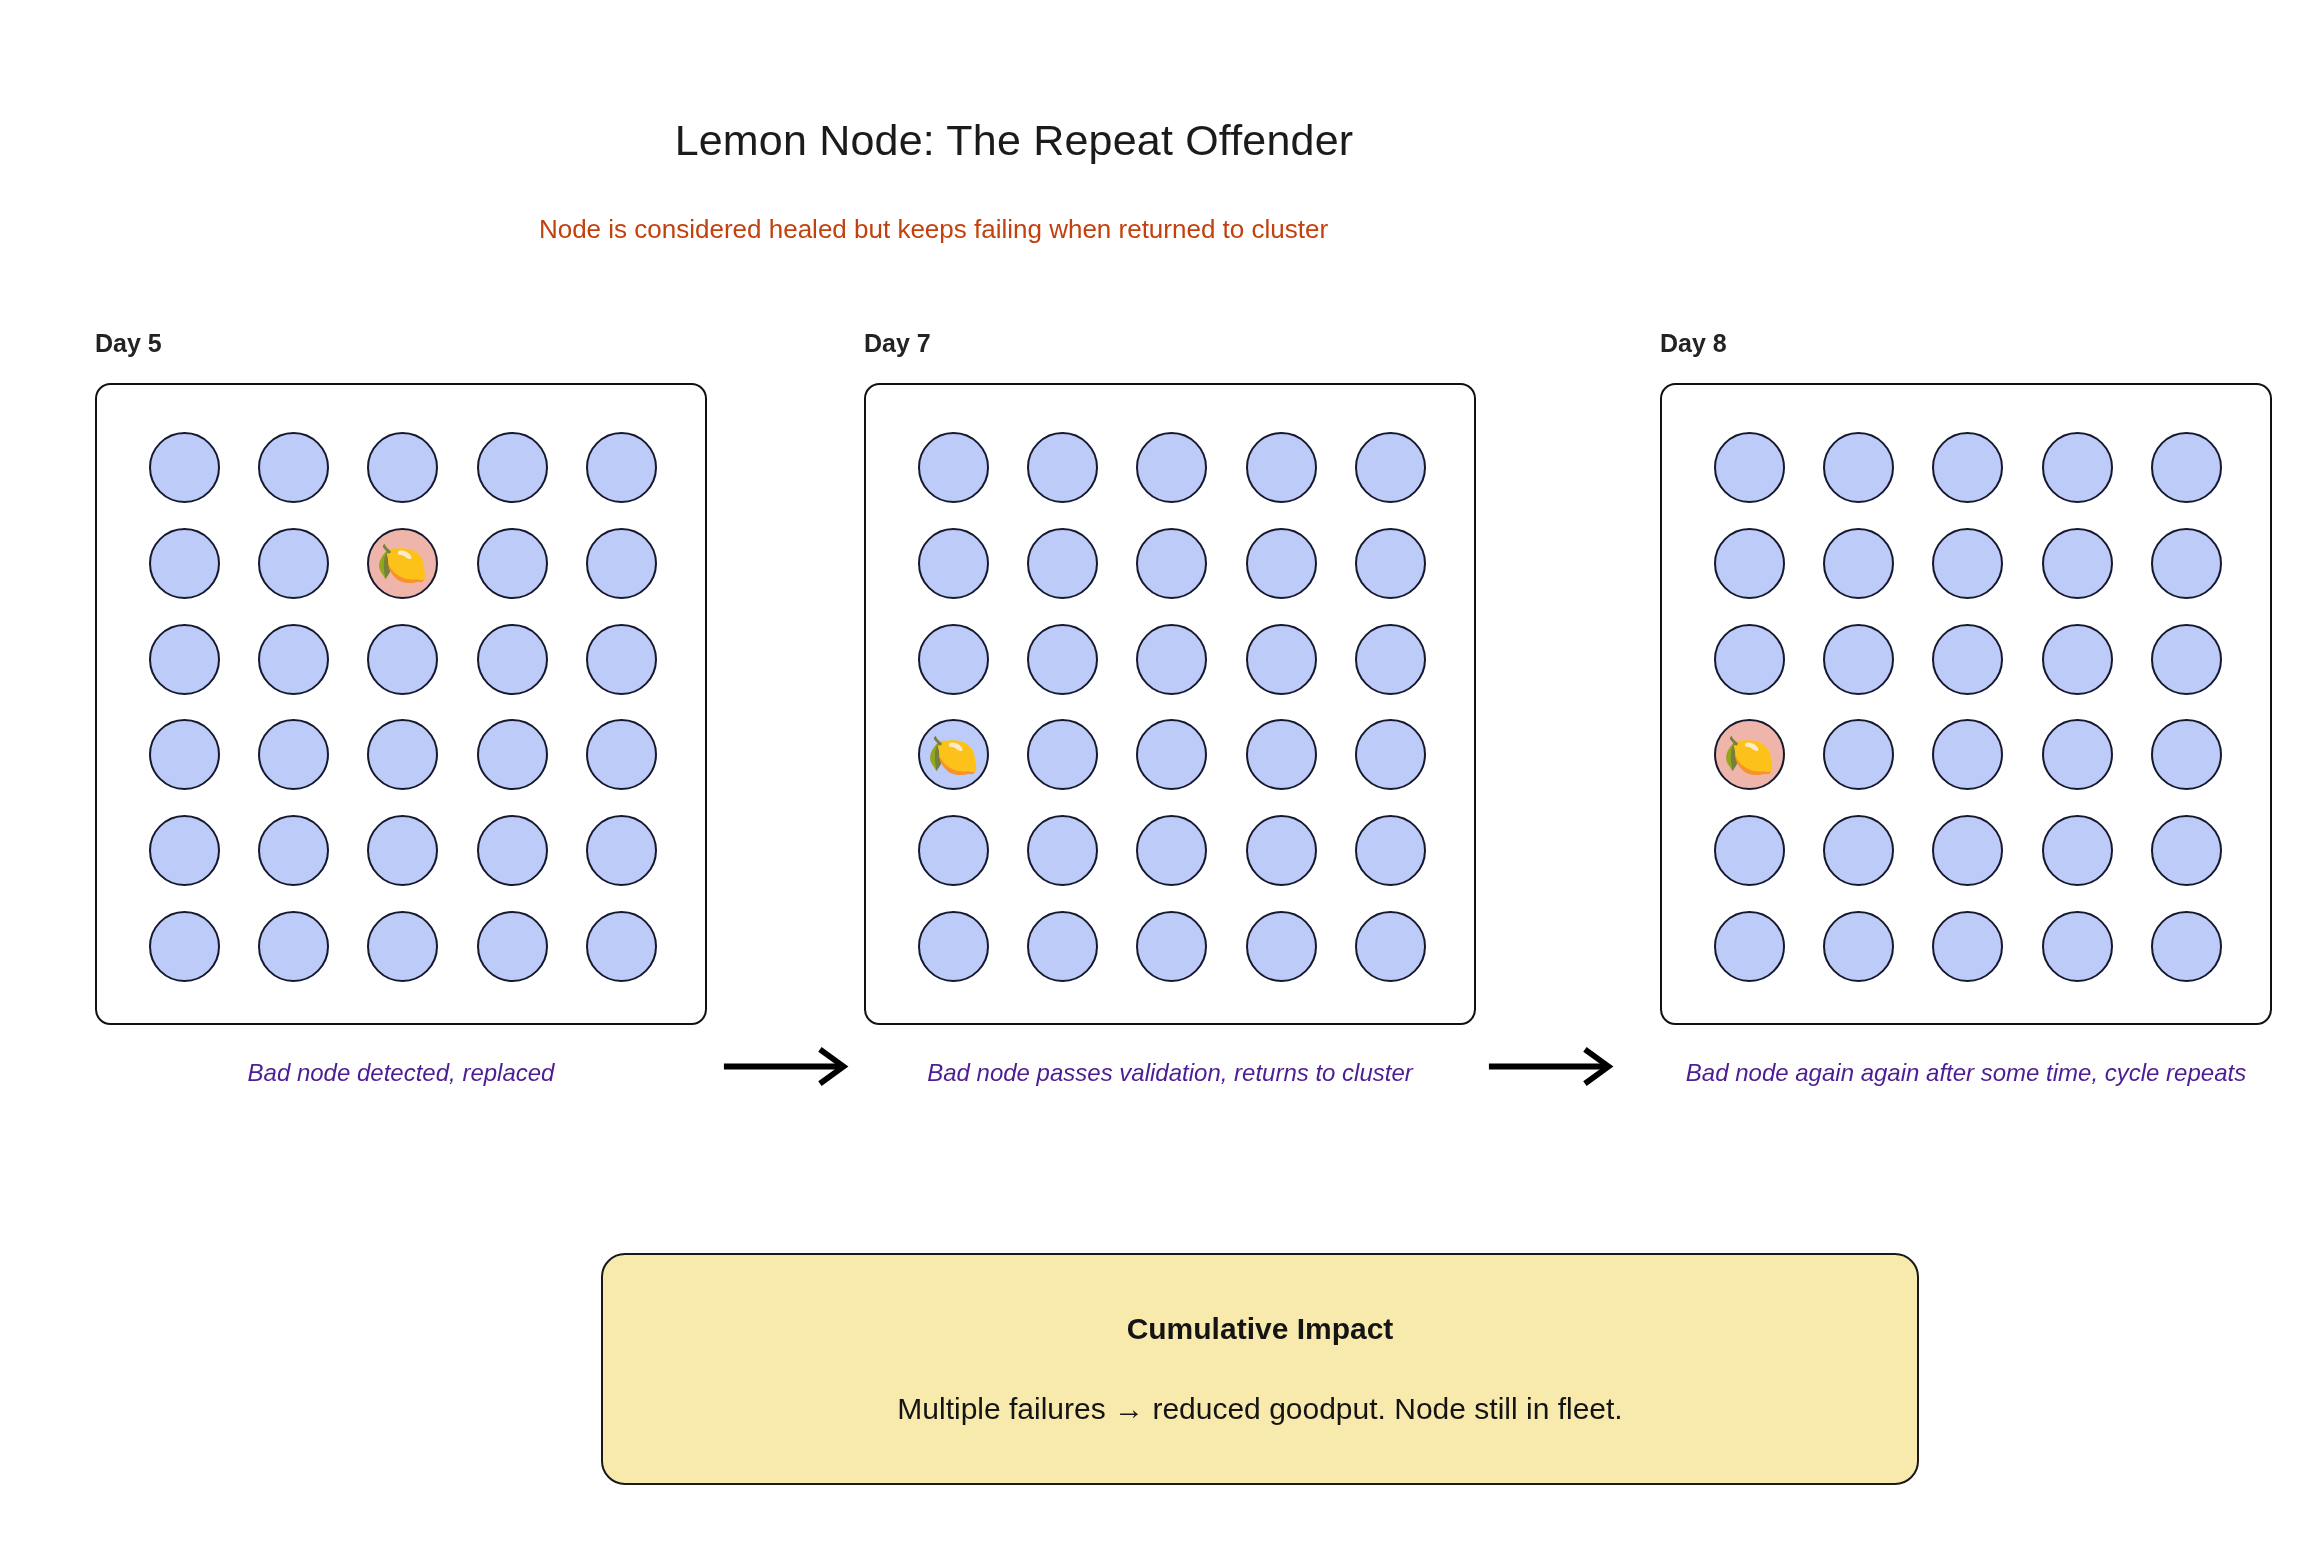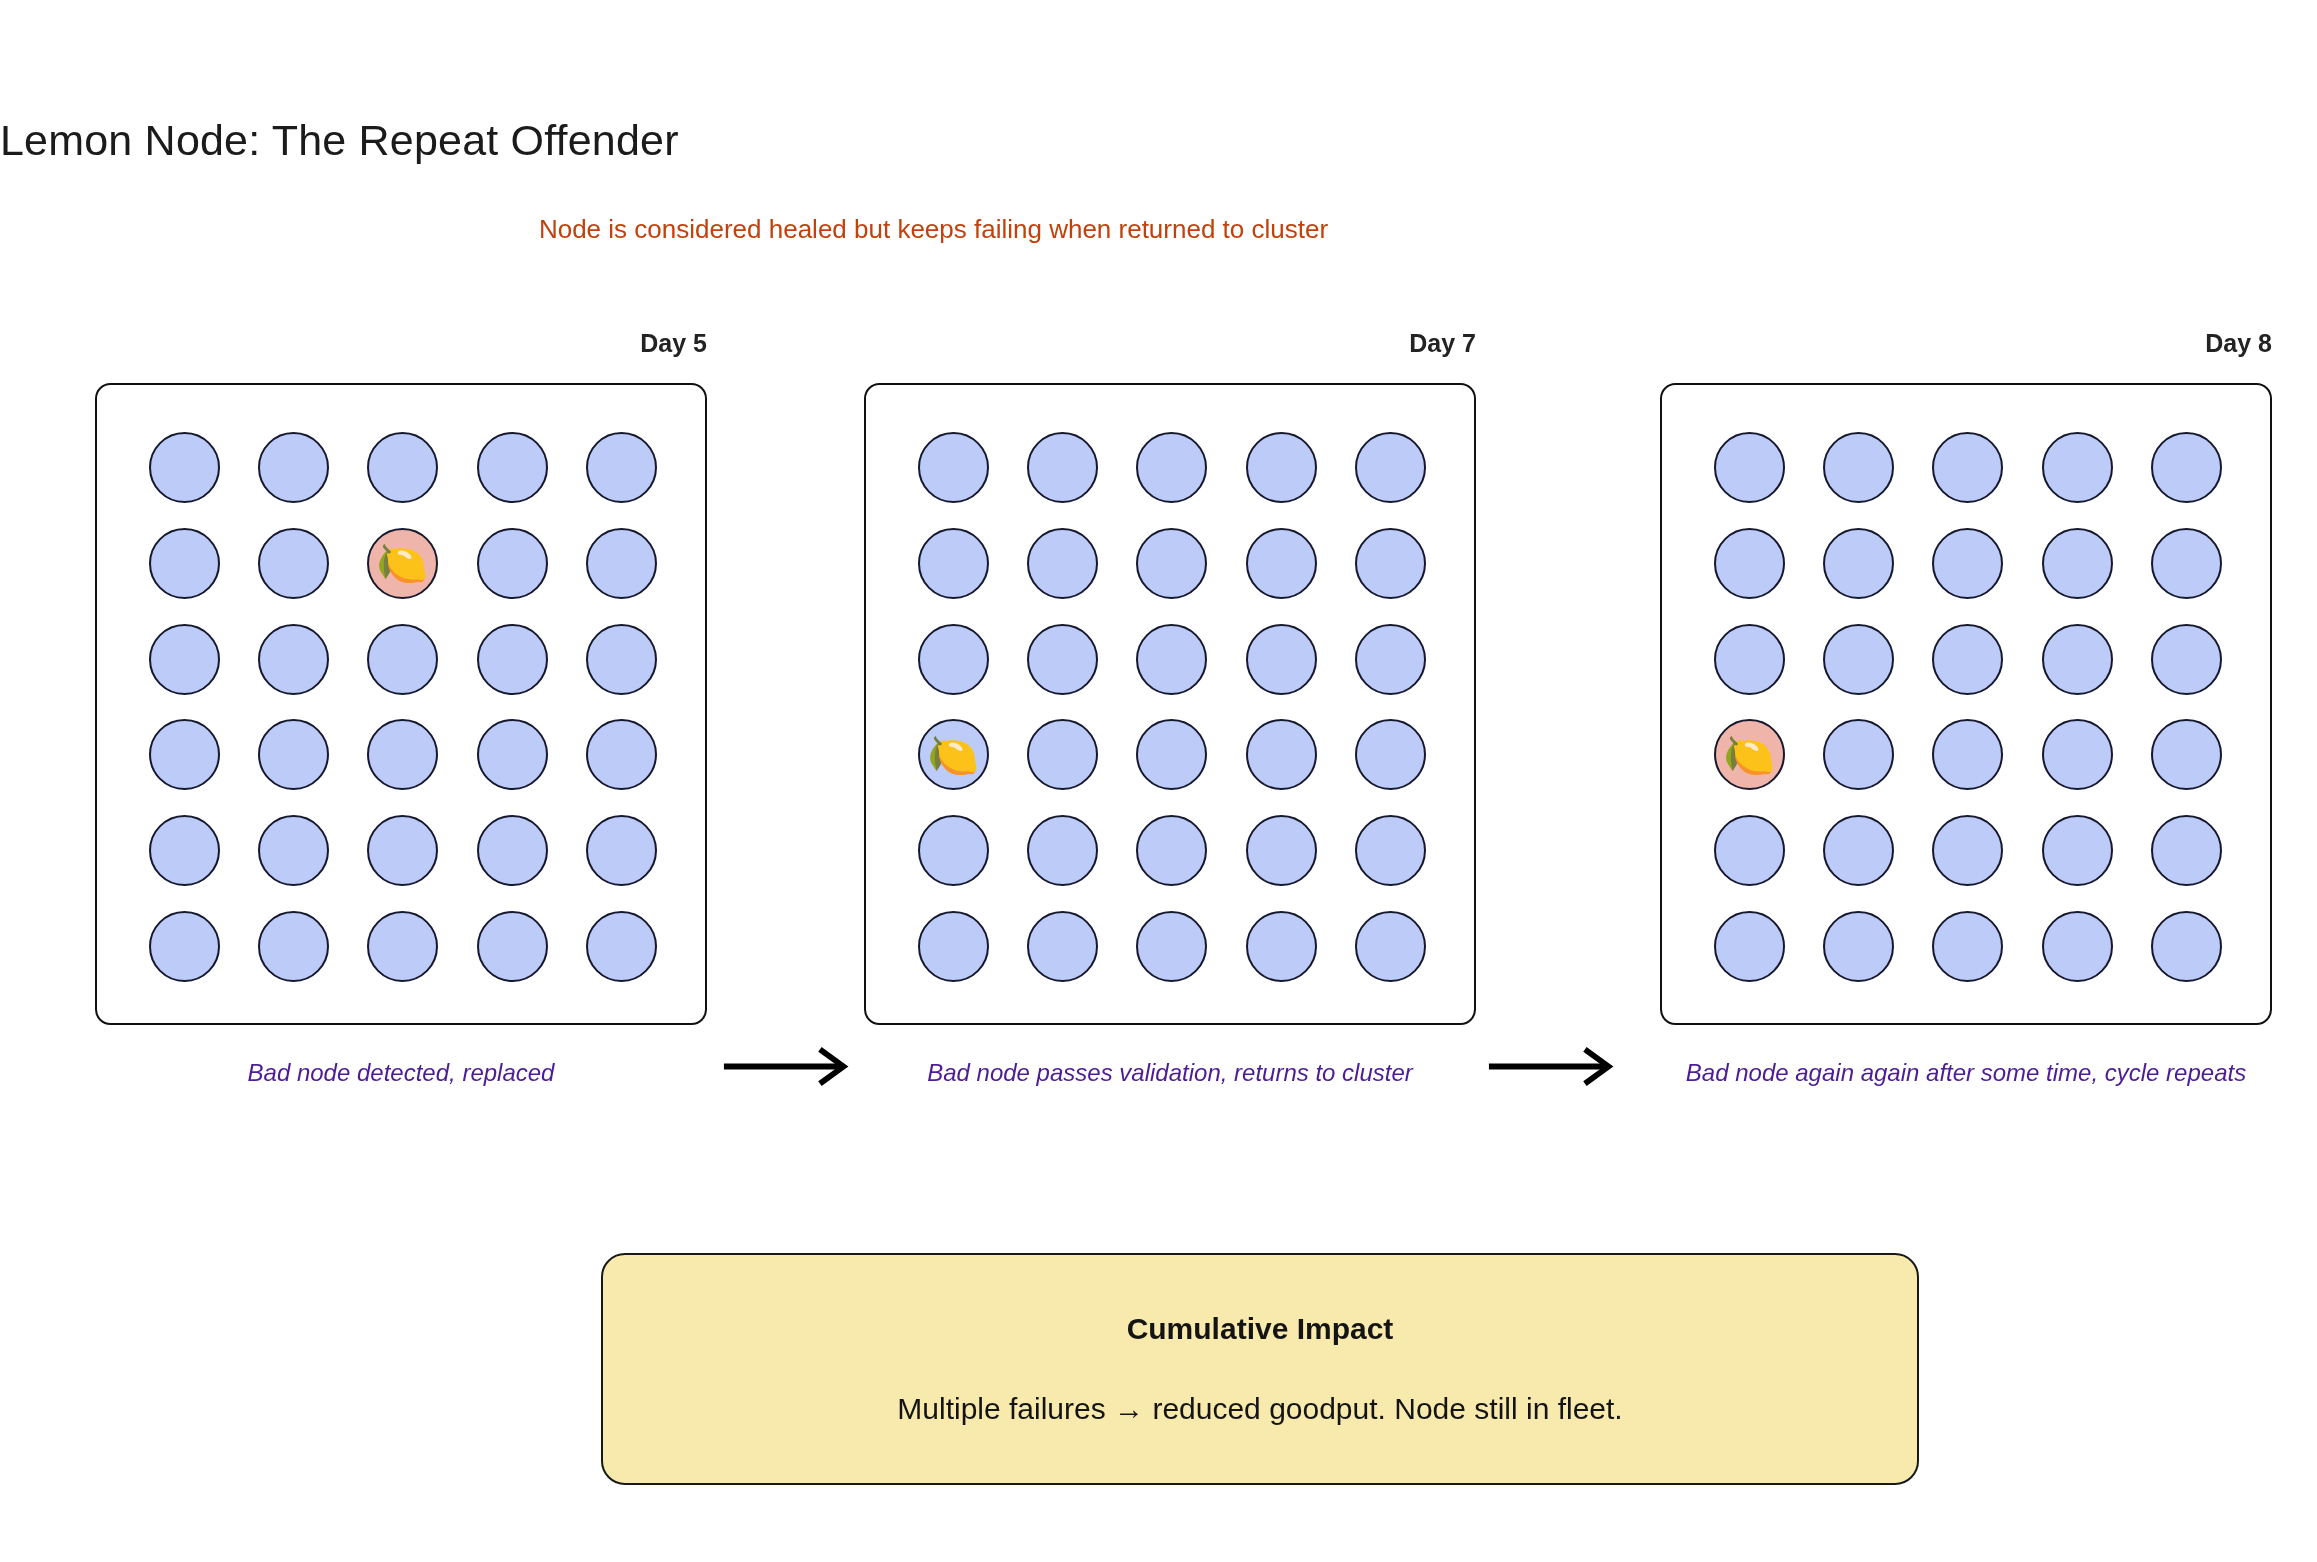--- a/index.html
+++ b/index.html
@@ -18,21 +18,21 @@
     height: 1562px;
     background: #ffffff;
   }
 
   
   .page-title {
     position: absolute;
     top: 116px;
     left: 0;
     width: 2028px;
-    text-align: left;
+    text-align: center;
     font-size: 43px;
     font-weight: 400;
     color: #1b1b1b;
     letter-spacing: 0.2px;
   }
 
   .page-subtitle {
     position: absolute;
     top: 214px;
     left: 0;
@@ -57,21 +57,21 @@
     top: 0;
     width: 612px;
   }
 
   .stage-1 { left: 95px; }
   .stage-2 { left: 864px; }
   .stage-3 { left: 1632px; margin-left: 28px; }
 
   .stage-label {
     width: 100%;
-    text-align: right;
+    text-align: left;
     font-size: 25px;
     font-weight: bold;
     color: #232323;
     margin-bottom: 24px;
     height: 31px;
     line-height: 31px;
   }
 
   .cluster-box {
     position: relative;

